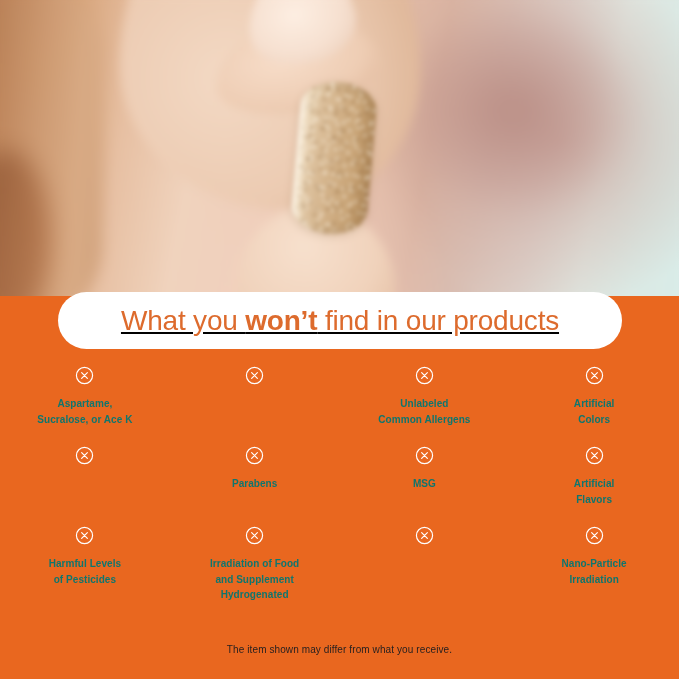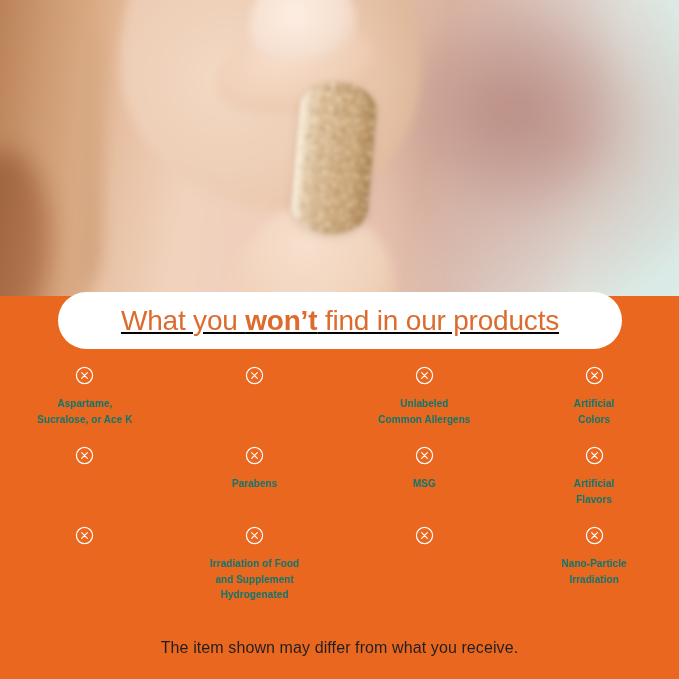--- a/index.html
+++ b/index.html
@@ -260,21 +260,21 @@
 
   
   .footer {
     position: absolute;
     left: 0;
     top: 639px;
     width: 679px;
     text-align: center;
   }
   .footer-text {
-    font-size: 16px;
+    font-size: 10px;
     color: #231f20;
     font-weight: 400;
     letter-spacing: 0.1px;
   }
 </style>
 </head>
 <body>
 
 <div id="page">
 
@@ -365,20 +365,22 @@
 Flavors</div>
       </div>
     </div>
 
     <div class="grid-row row-3">
       <div class="item">
         <svg class="item-icon" viewBox="0 0 24 24">
             <circle cx="12" cy="12" r="10.2" fill="none" stroke="#ffffff" stroke-width="1.5"></circle>
             <path d="M8.4 8.4 L15.6 15.6 M15.6 8.4 L8.4 15.6" stroke="#ffffff" stroke-width="1.5" stroke-linecap="round"></path>
           </svg>
+        <div class="item-label">Harmful Levels
+of Pesticides</div>
       </div>
       <div class="item">
         <svg class="item-icon" viewBox="0 0 24 24">
             <circle cx="12" cy="12" r="10.2" fill="none" stroke="#ffffff" stroke-width="1.5"></circle>
             <path d="M8.4 8.4 L15.6 15.6 M15.6 8.4 L8.4 15.6" stroke="#ffffff" stroke-width="1.5" stroke-linecap="round"></path>
           </svg>
         <div class="item-label">Irradiation of Food
 and Supplement
 Hydrogenated</div>
       </div>

